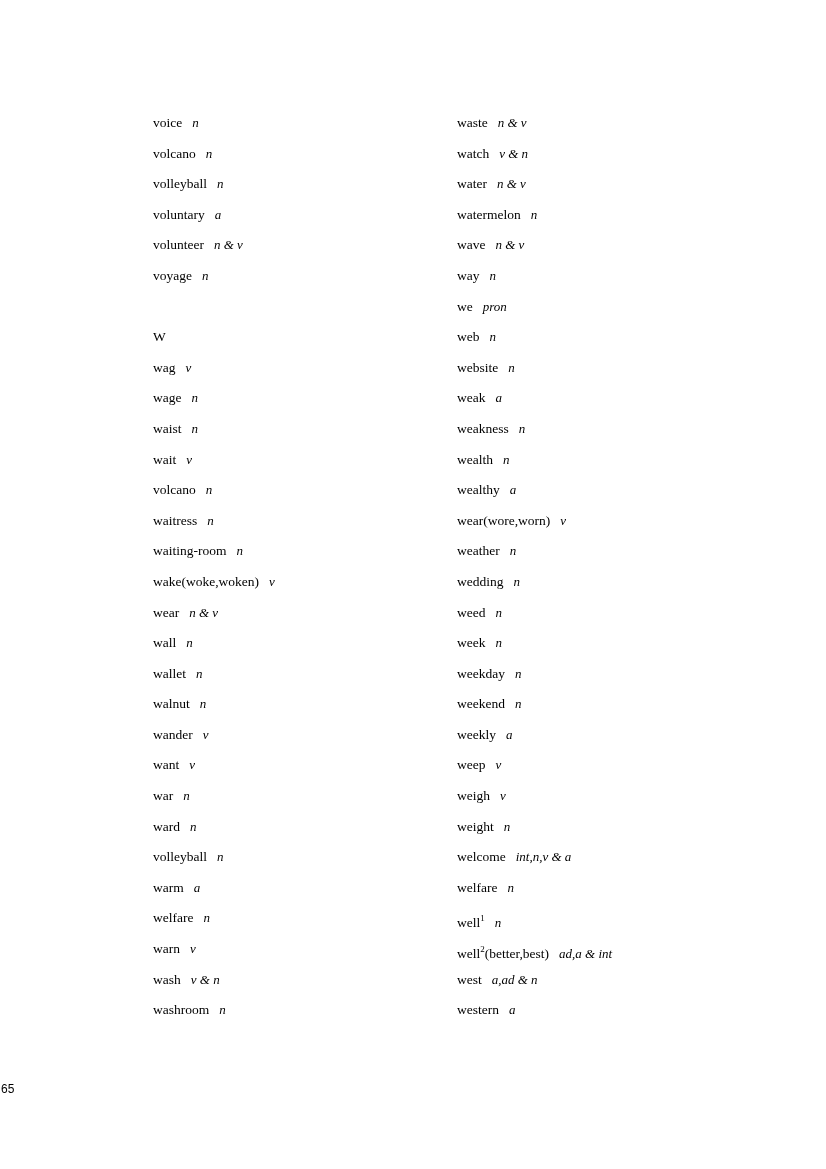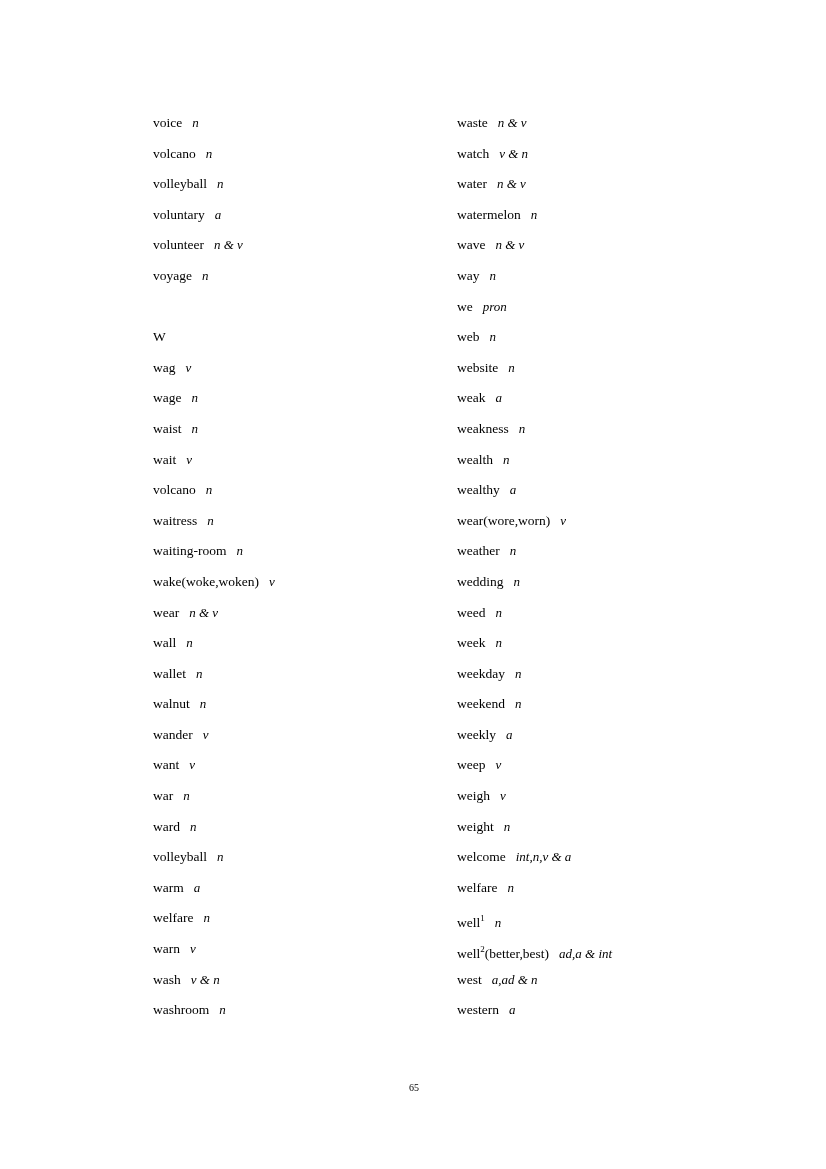--- a/index.html
+++ b/index.html
@@ -59,23 +59,23 @@
   .sup {
     font-size: 9px;
     vertical-align: super;
     font-style: normal;
   }
   .page-number {
     position: absolute;
     left: 0;
     top: 1082px;
     width: 826px;
-    text-align: center;
-    font-size: 10px;
-    font-family: Liberation Serif, serif;
+    text-align: left;
+    font-size: 12px;
+    font-family: Liberation Sans, sans-serif;
   }
 </style>
 </head>
 <body>
 
 <div class="page">
   <div class="columns">
     <div class="col left" id="left-col">
         <div class="entry"><span class="word">voice</span><span class="pos">n</span></div>
         <div class="entry"><span class="word">volcano</span><span class="pos">n</span></div>

